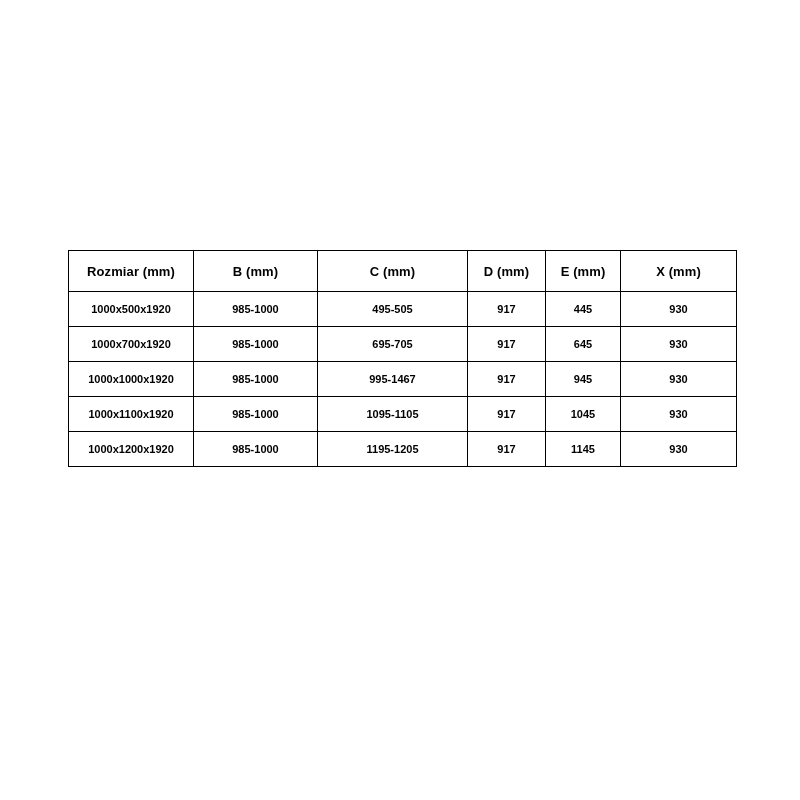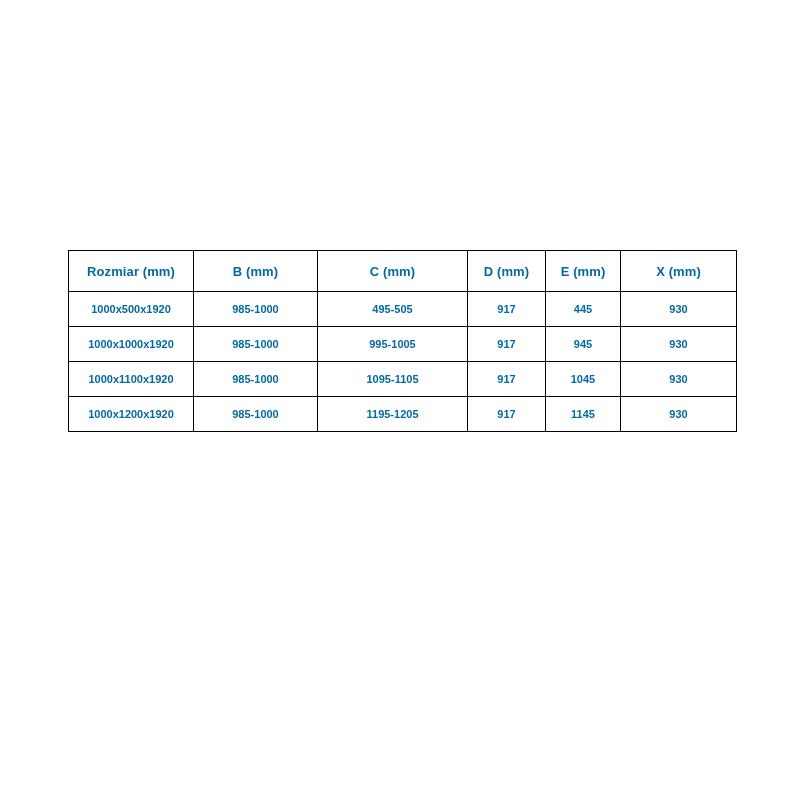--- a/index.html
+++ b/index.html
@@ -28,21 +28,21 @@
     border-collapse: collapse;
     width: 668px;
     table-layout: fixed;
   }
   table.spec th,
   table.spec td {
     border: 1px solid #000000;
     text-align: center;
     vertical-align: middle;
     font-weight: bold;
-    color: #0369a1;
+    color: #000000;
     white-space: nowrap;
   }
   table.spec thead th {
     height: 38px;
     font-size: 13px;
     letter-spacing: 0.1px;
   }
   table.spec tbody td {
     height: 32px;
     font-size: 11px;
@@ -82,23 +82,31 @@
       <tbody>
         <tr>
           <td>1000x500x1920</td>
           <td>985-1000</td>
           <td>495-505</td>
           <td>917</td>
           <td>445</td>
           <td>930</td>
         </tr>
         <tr>
+          <td>1000x700x1920</td>
+          <td>985-1000</td>
+          <td>695-705</td>
+          <td>917</td>
+          <td>645</td>
+          <td>930</td>
+        </tr>
+        <tr>
           <td>1000x1000x1920</td>
           <td>985-1000</td>
-          <td>995-1005</td>
+          <td>995-1467</td>
           <td>917</td>
           <td>945</td>
           <td>930</td>
         </tr>
         <tr>
           <td>1000x1100x1920</td>
           <td>985-1000</td>
           <td>1095-1105</td>
           <td>917</td>
           <td>1045</td>

